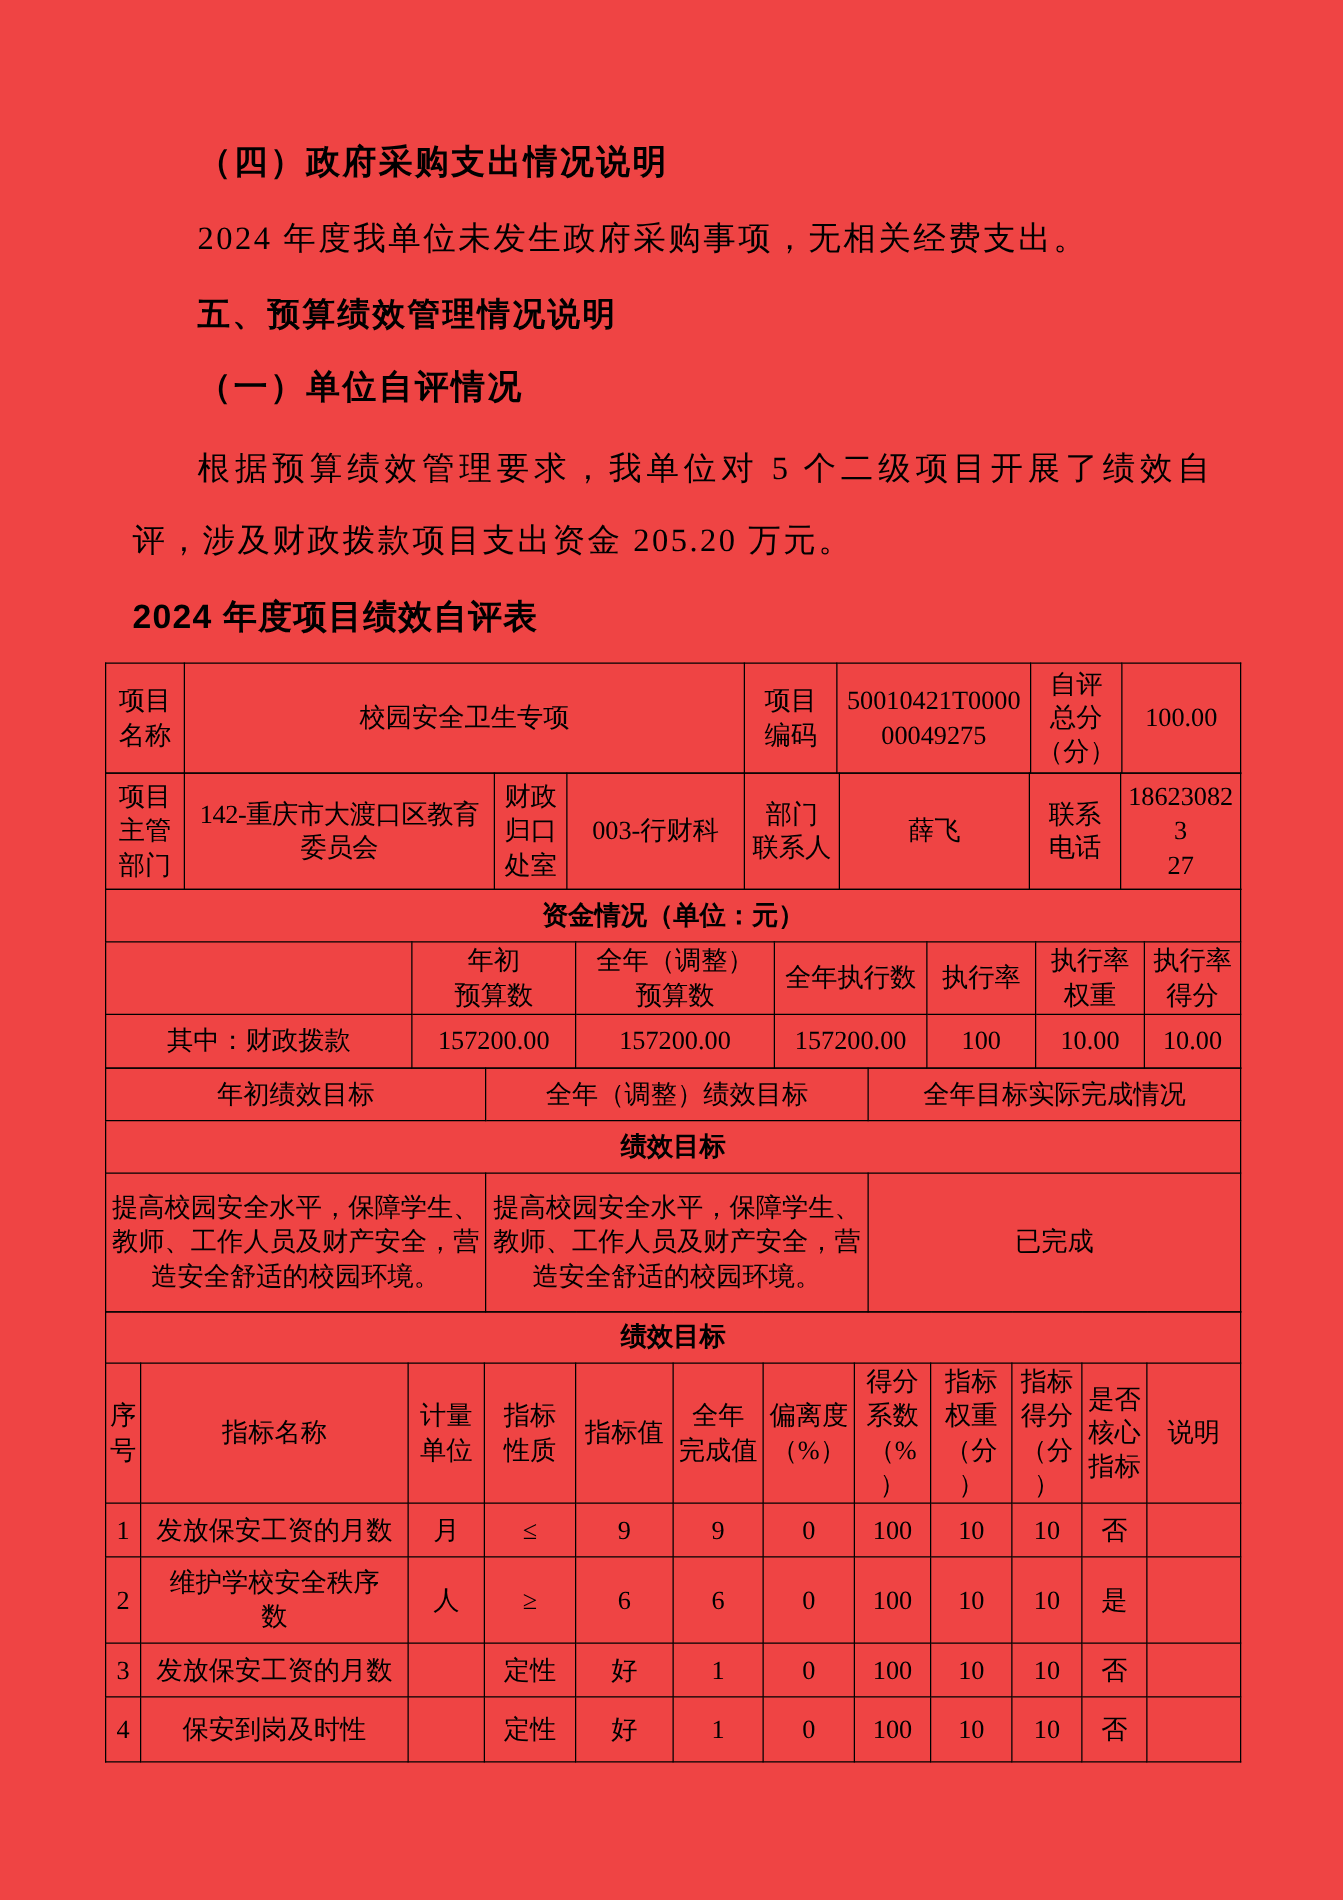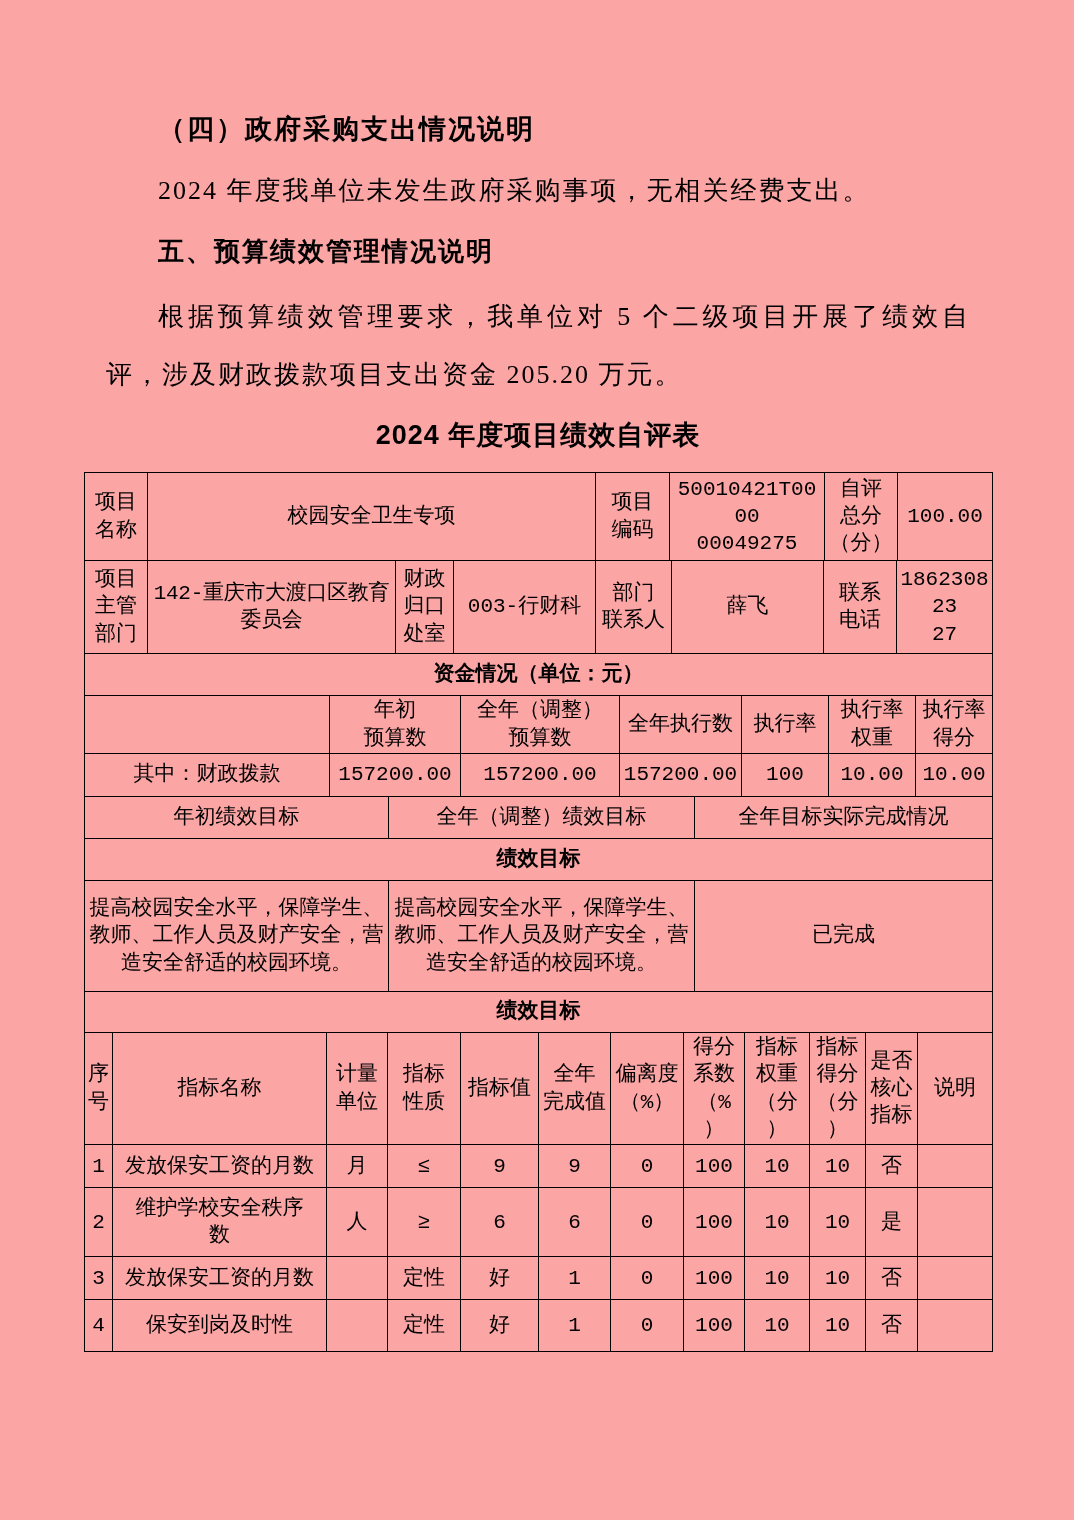--- a/index.html
+++ b/index.html
@@ -1,40 +1,40 @@
 <!DOCTYPE html>
 <html><head>
 <meta charset="utf-8">
 <style>
   * { box-sizing: border-box; }
   html,body { margin:0; padding:0; background:#fff; }
   .page {
-    position:relative; width:1074px; height:1520px; background:#fca5a5; color:#000;
+    position:relative; width:1074px; height:1520px; background:#ef4444; color:#000;
     font-family:"Liberation Serif","DejaVu Serif",serif; overflow:hidden;
   }
   .content { padding:104px 84px 0 84px; }
   .textcol { margin:0 20px 0 22px; }
   .h-kai {
     margin:8px 0 0 0; font-size:27px; line-height:34px; font-weight:bold;
     text-indent:52px; letter-spacing:2px;
   }
   .h-hei {
     margin:26px 0 0 0; font-family:"Liberation Sans","DejaVu Sans",sans-serif;
     font-size:26px; line-height:34px; font-weight:bold; text-indent:52px; letter-spacing:2px;
   }
   .h-kai2 { margin-top:24px; }
   .para { margin:28px 0 0 0; font-size:26px; line-height:34px; letter-spacing:2px; text-indent:52px;font-family:Liberation Serif, serif; }
   .para2 { margin:20px 0 0 0; font-size:26px; line-height:58px; letter-spacing:2px; }
   .para2 .l1 { text-align:justify; text-align-last:justify; text-indent:52px; }
   .tbl-title {
     margin:14px 0 0 0; font-family:"Liberation Sans","DejaVu Sans",sans-serif;
-    font-size:27px; line-height:34px; font-weight:bold; text-align:center; letter-spacing:1px;
+    font-size:27px; line-height:34px; font-weight:bold; letter-spacing:1px;
   }
   .tblwrap { margin-top:20px; width:908px; }
-  table.t { border-collapse:collapse; table-layout:fixed; width:908px; font-size:21px;font-family:Liberation Mono, monospace; }
+  table.t { border-collapse:collapse; table-layout:fixed; width:908px; font-size:21px; }
   table.t + table.t { margin-top:-1px; }
   table.t td {
     border:1px solid #000; text-align:center; vertical-align:middle;
     padding:1px 3px; white-space:pre-line; line-height:1.3; word-wrap:break-word;
   }
   td.sect { font-weight:bold; }
   td.lft { text-align:left; padding-left:5px; }
   td.indt { text-align:left; padding-left:21px; }
   td.topl { text-align:left; vertical-align:top; padding:5px 2px 5px 5px; line-height:35px; }
   td.bk { word-break:break-all; padding:1px 0; }
@@ -45,20 +45,21 @@
 </style>
 </head>
 <body>
 
 <div class="page">
   <div class="content">
     <div class="textcol">
       <div class="h-kai">（四）政府采购支出情况说明</div>
       <div class="para">2024 年度我单位未发生政府采购事项，无相关经费支出。</div>
       <div class="h-hei">五、预算绩效管理情况说明</div>
+      <div class="h-kai h-kai2">（一）单位自评情况</div>
       <div class="para2">
         <div class="l1">根据预算绩效管理要求，我单位对 5 个二级项目开展了绩效自</div>
         <div class="l2">评，涉及财政拨款项目支出资金 205.20 万元。</div>
       </div>
       <div class="tbl-title">2024 年度项目绩效自评表</div>
     </div>
 
     <div class="tblwrap">
 
       <table class="t">

